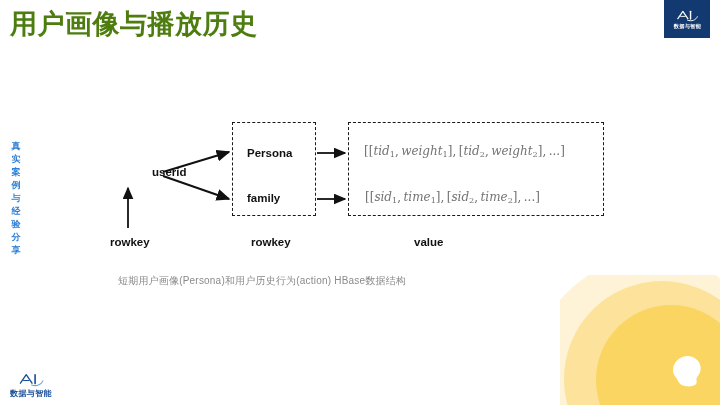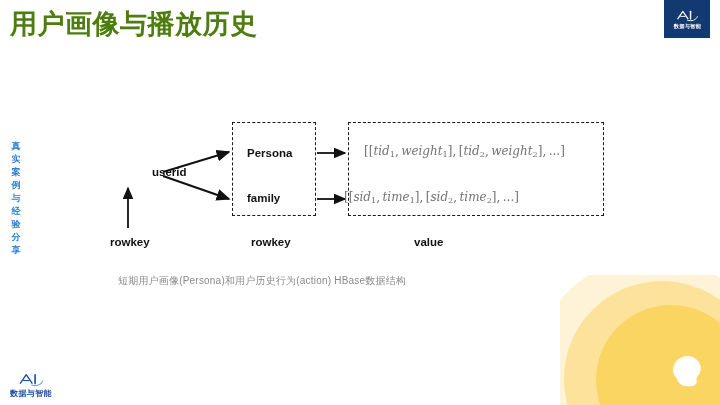--- a/index.html
+++ b/index.html
@@ -144,21 +144,21 @@
 
   .math-row {
     position: absolute;
     font-family: "DejaVu Serif", "Liberation Serif", serif;
     font-style: italic;
     font-size: 12px;
     color: #737373;
     white-space: nowrap;
   }
   #value-row-1 { left: 364px; top: 144px; }
-  #value-row-2 { left: 344px; top: 190px; text-align: center; }
+  #value-row-2 { left: 365px; top: 190px; text-align: center; }
   .math-row sub {
     font-size: .68em;
     font-style: normal;
     vertical-align: -.22em;
   }
   .math-row .upr { font-style: normal; }
 
   
   #caption {
     position: absolute;

